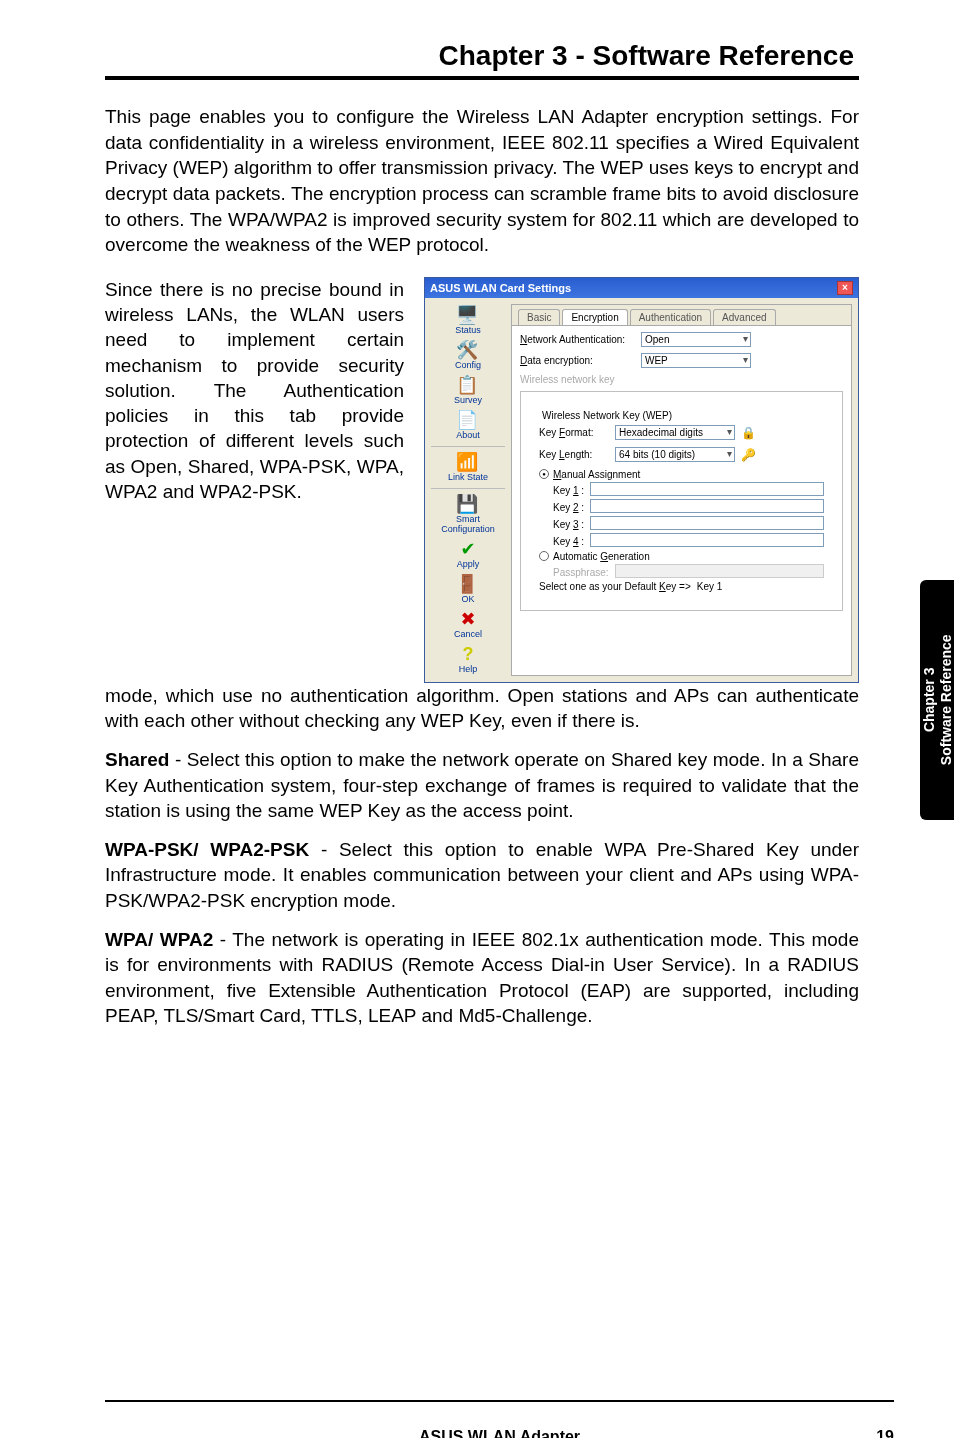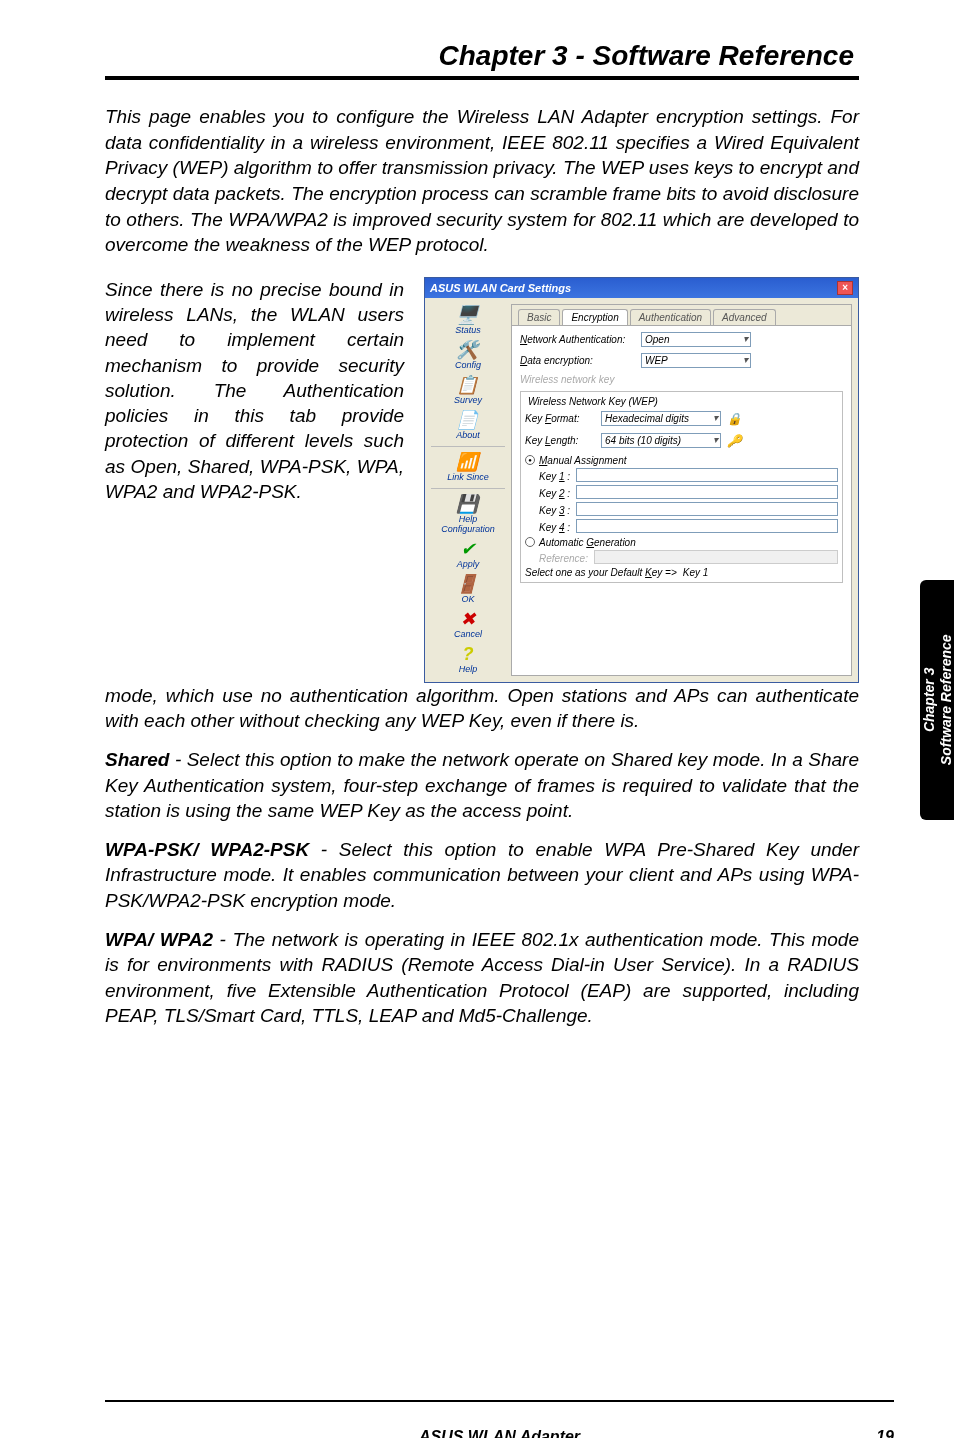--- a/index.html
+++ b/index.html
@@ -9,21 +9,20 @@
       font-family: Arial, Helvetica, sans-serif;
       background: #fff;
       color: #000;
     }
     .page {
       width: 954px;
       height: 1438px;
       margin: 0 auto;
       position: relative;
       padding: 40px 0 0 0;
-      font-style: italic;
     }
     .content {
       padding: 0 95px 0 105px;
     }
     .chapter-header {
       font-size: 28px;
       font-weight: bold;
       text-align: right;
       padding-right: 5px;
       margin-bottom: 4px;
@@ -171,21 +170,21 @@
     .field-row .select::after {
       content: "▾";
       position: absolute;
       right: 2px;
       top: 0;
       color: #555;
       font-size: 10px;
     }
     .fieldset {
       border: 1px solid #bfbfbf;
-      padding: 4px;
+      padding: 18px;
       margin-top: 4px;
       font-size: 10px;
     }
     .fieldset-legend {
       margin-top: -12px;
       background: #fff;
       display: inline-block;
       padding: 0 3px;
       font-size: 10px;
     }
@@ -305,26 +304,26 @@
                   <span class="icon">📋</span>
                   <span class="nav-label">Survey</span>
                 </div>
               <div class="nav-item">
                   <span class="icon">📄</span>
                   <span class="nav-label">About</span>
                 </div>
               <div class="nav-sep"></div>
               <div class="nav-item">
                   <span class="icon">📶</span>
-                  <span class="nav-label">Link Since</span>
+                  <span class="nav-label">Link State</span>
                 </div>
               <div class="nav-sep"></div>
               <div class="nav-item">
                   <span class="icon">💾</span>
-                  <span class="nav-label">Help Configuration</span>
+                  <span class="nav-label">Smart Configuration</span>
                 </div>
               <div class="nav-item">
                   <span class="icon" style="color:#090;">✔</span>
                   <span class="nav-label">Apply</span>
                 </div>
               <div class="nav-item">
                   <span class="icon">🚪</span>
                   <span class="nav-label">OK</span>
                 </div>
               <div class="nav-item">
@@ -387,21 +386,21 @@
                       <span>Key <u>4</u> :</span>
                       <div class="kin-input"></div>
                     </div>
                 </div>
                 <div class="radio-row">
                   <span class="radio-empty">○</span>
                   <span>Automatic <u>G</u>eneration</span>
                 </div>
                 <div class="key-inputs pass-row">
                   <div class="kin">
-                      <span class="klabel">Reference:</span>
+                      <span class="klabel">Passphrase:</span>
                       <div class="kin-input"></div>
                     </div>
                 </div>
                 <div class="bottom-row">
                   <span>Select one as your Default <u>K</u>ey =&gt;</span>
                   <div class="select" style="flex:0 0 60px;">Key 1</div>
                 </div>
               </div>
             </div>
           </div>

